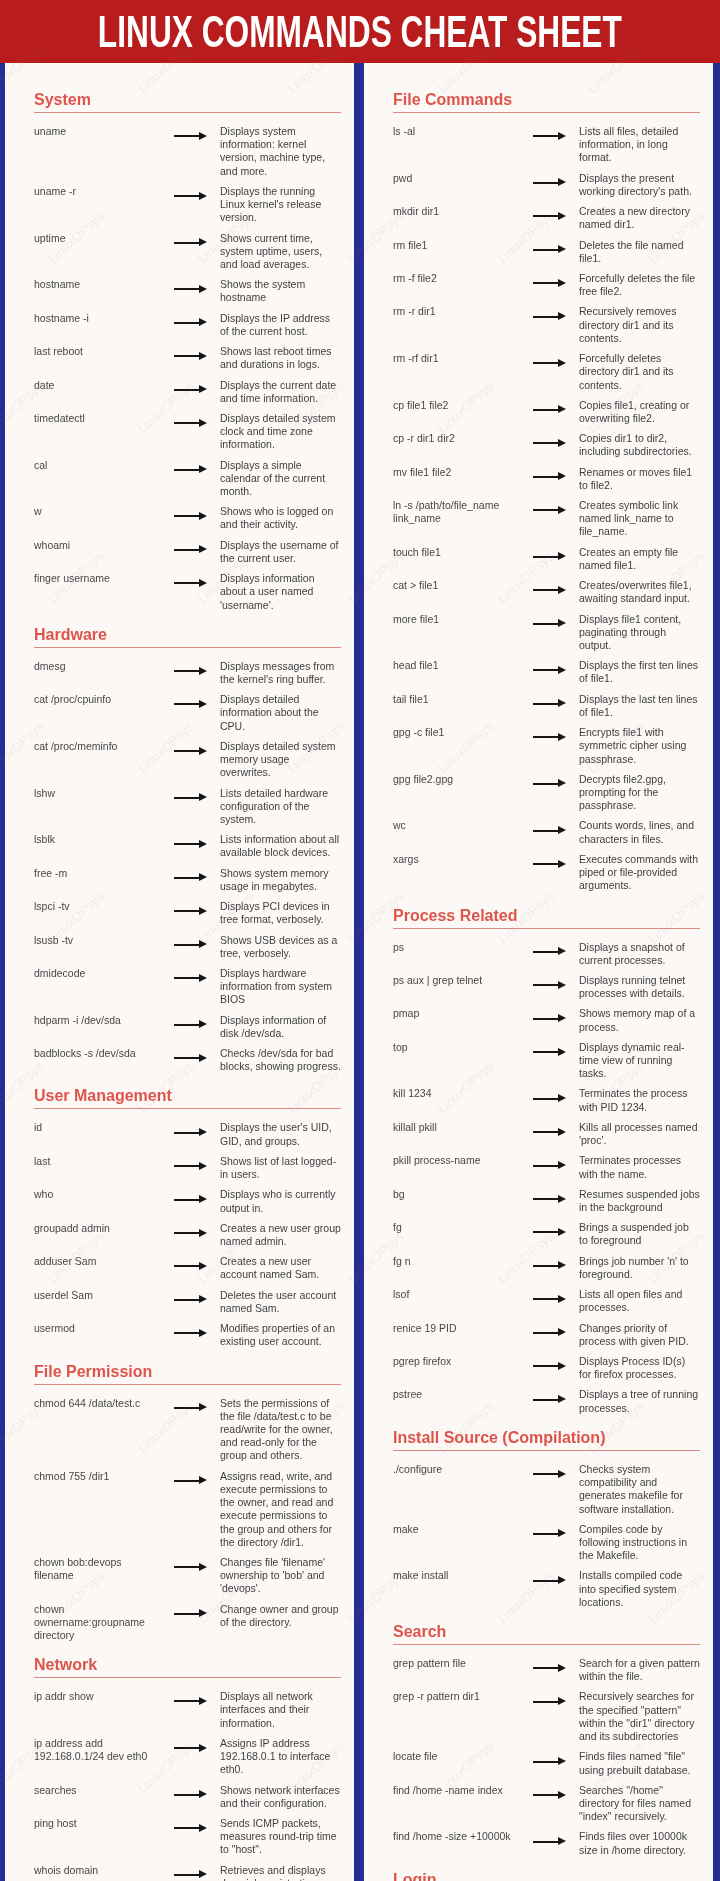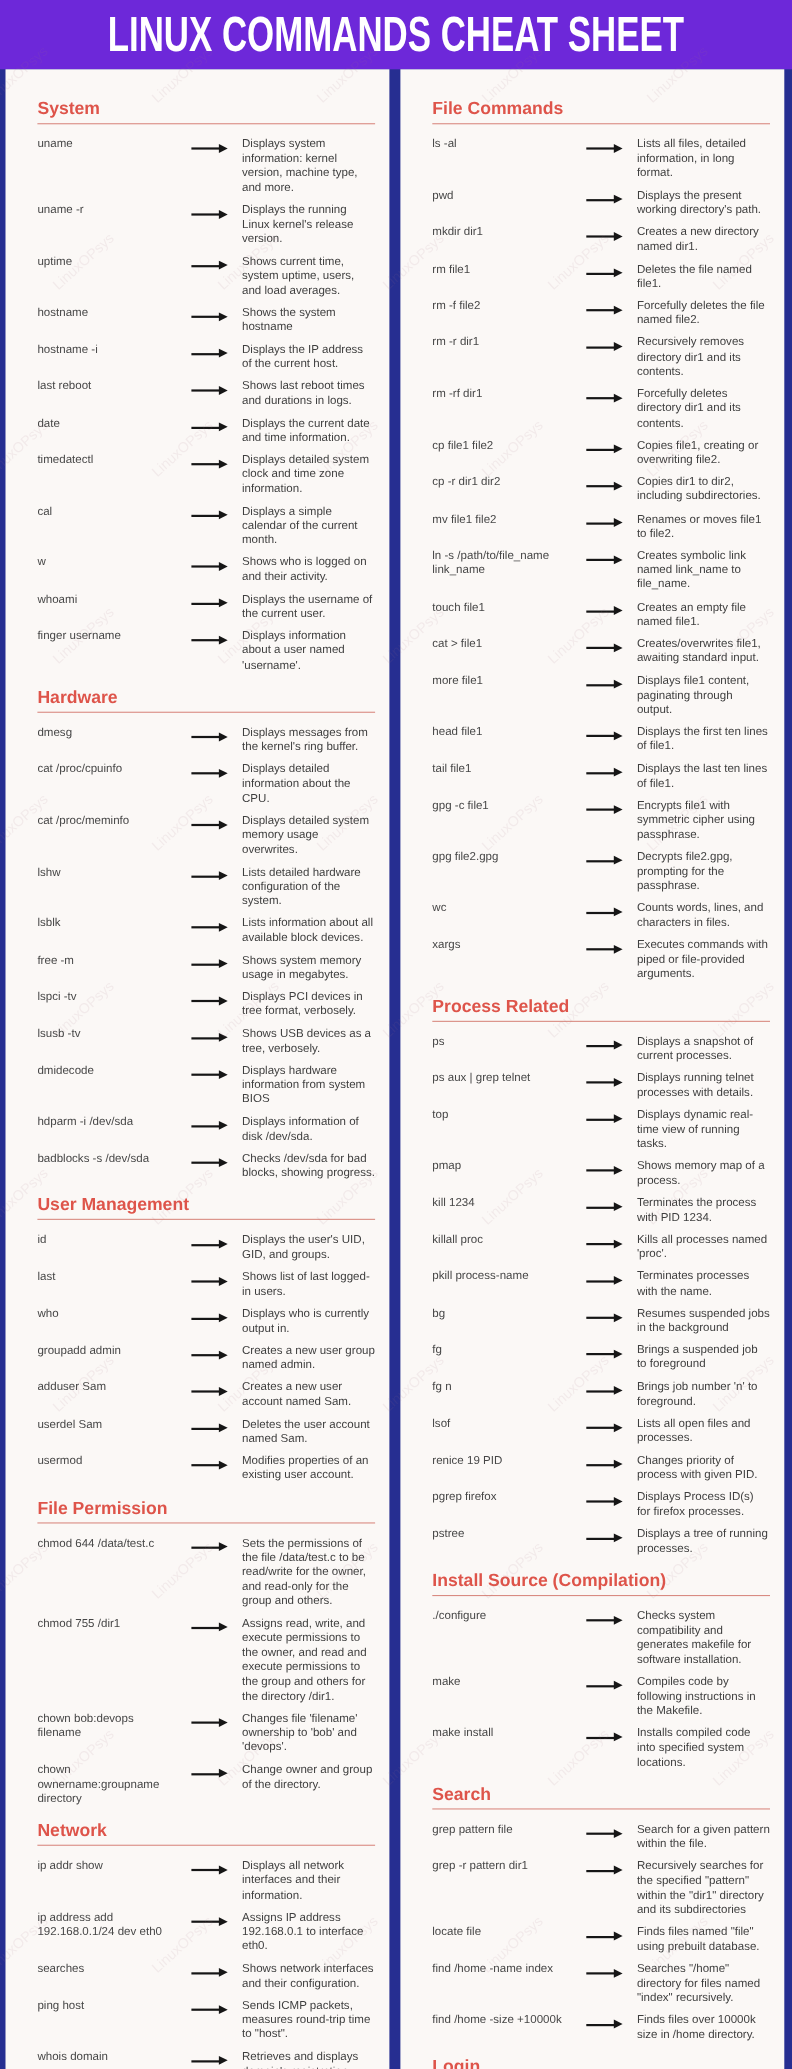--- a/index.html
+++ b/index.html
@@ -12,21 +12,21 @@
     width:720px;min-height:1881px;
     display:flex;flex-direction:column;
     background:#262e91;
     position:relative;
     overflow:hidden;
   }
   
   .masthead{
     height:63px;
     display:flex;align-items:center;justify-content:center;
-    background:#6d28d9;
+    background:#b91c1c;
     flex:0 0 auto;
   }
   .masthead h1{
     margin:0;color:#ffffff;
     font-size:44px;font-weight:bold;letter-spacing:0px;
     transform:scale(0.72,1.02);transform-origin:center;
     white-space:nowrap;
   }
   
   .cols{
@@ -330,21 +330,21 @@
             <div class="desc">Creates a new directory named dir1.</div>
           </div>
           <div class="row">
             <div class="cmd">rm file1</div>
             <div class="arw"><span class="arrow-line"></span></div>
             <div class="desc">Deletes the file named file1.</div>
           </div>
           <div class="row">
             <div class="cmd">rm -f file2</div>
             <div class="arw"><span class="arrow-line"></span></div>
-            <div class="desc">Forcefully deletes the file named file2.</div>
+            <div class="desc">Forcefully deletes the file free file2.</div>
           </div>
           <div class="row">
             <div class="cmd">rm -r dir1</div>
             <div class="arw"><span class="arrow-line"></span></div>
             <div class="desc">Recursively removes directory dir1 and its contents.</div>
           </div>
           <div class="row">
             <div class="cmd">rm -rf dir1</div>
             <div class="arw"><span class="arrow-line"></span></div>
             <div class="desc">Forcefully deletes directory dir1 and its contents.</div>
@@ -422,36 +422,36 @@
             <div class="cmd">ps</div>
             <div class="arw"><span class="arrow-line"></span></div>
             <div class="desc">Displays a snapshot of current processes.</div>
           </div>
           <div class="row">
             <div class="cmd">ps aux | grep telnet</div>
             <div class="arw"><span class="arrow-line"></span></div>
             <div class="desc">Displays running telnet processes with details.</div>
           </div>
           <div class="row">
+            <div class="cmd">pmap</div>
+            <div class="arw"><span class="arrow-line"></span></div>
+            <div class="desc">Shows memory map of a process.</div>
+          </div>
+          <div class="row">
             <div class="cmd">top</div>
             <div class="arw"><span class="arrow-line"></span></div>
             <div class="desc">Displays dynamic real-time view of running tasks.</div>
           </div>
           <div class="row">
-            <div class="cmd">pmap</div>
-            <div class="arw"><span class="arrow-line"></span></div>
-            <div class="desc">Shows memory map of a process.</div>
-          </div>
-          <div class="row">
             <div class="cmd">kill 1234</div>
             <div class="arw"><span class="arrow-line"></span></div>
             <div class="desc">Terminates the process with PID 1234.</div>
           </div>
           <div class="row">
-            <div class="cmd">killall proc</div>
+            <div class="cmd">killall pkill</div>
             <div class="arw"><span class="arrow-line"></span></div>
             <div class="desc">Kills all processes named 'proc'.</div>
           </div>
           <div class="row">
             <div class="cmd">pkill process-name</div>
             <div class="arw"><span class="arrow-line"></span></div>
             <div class="desc">Terminates processes with the name.</div>
           </div>
           <div class="row">
             <div class="cmd">bg</div>

